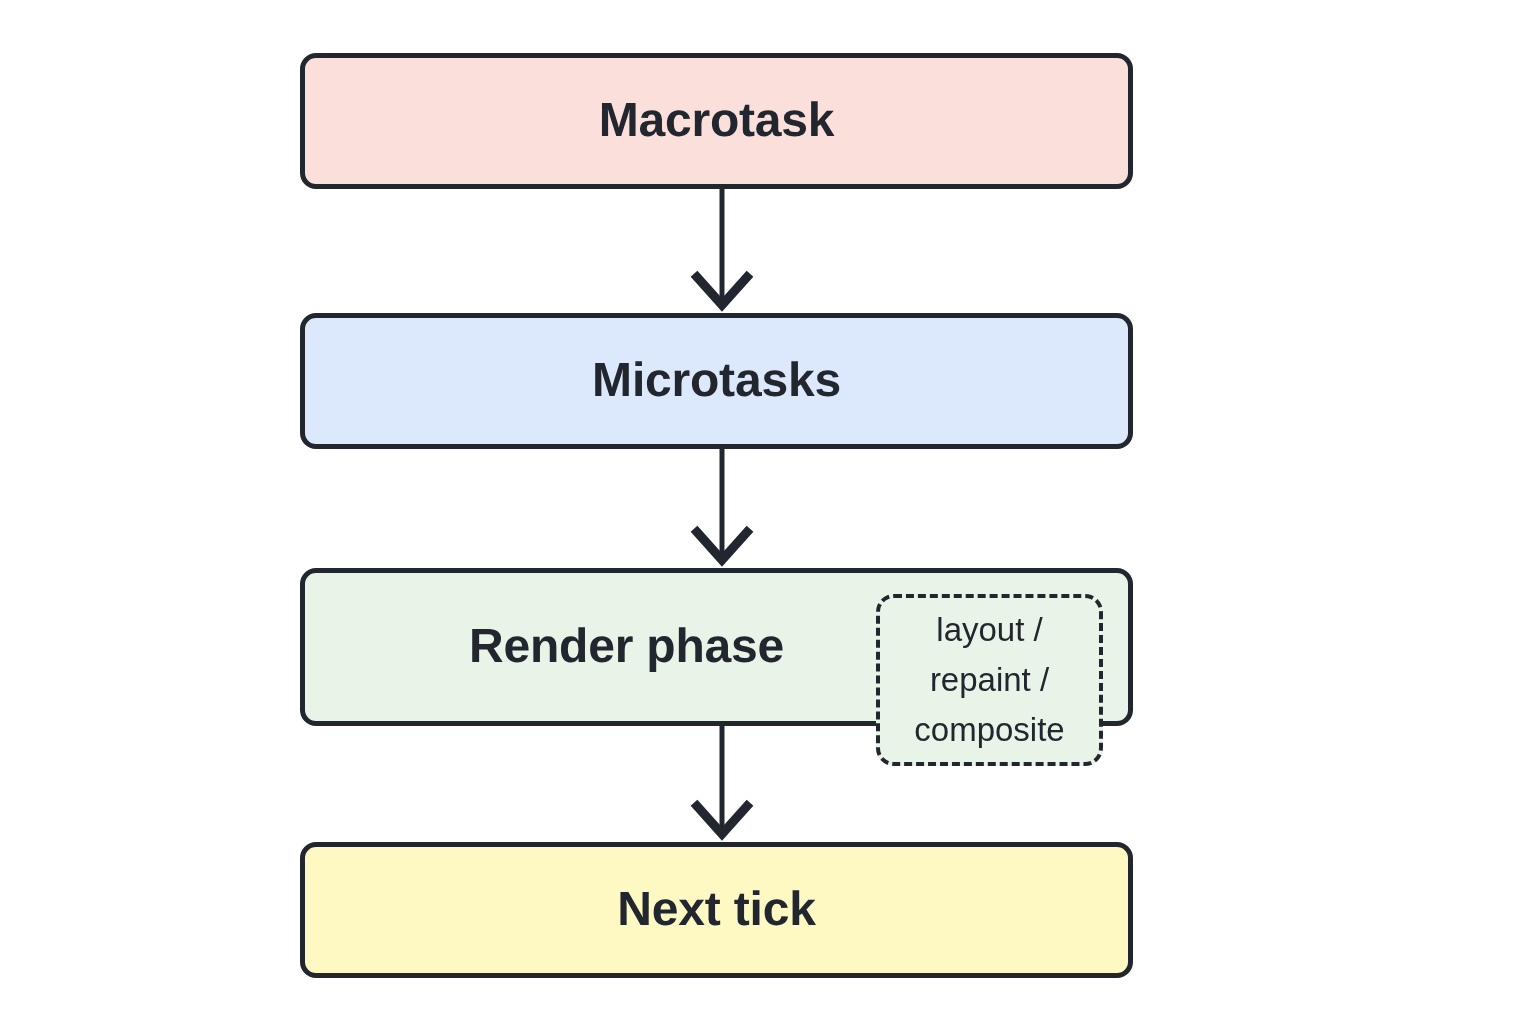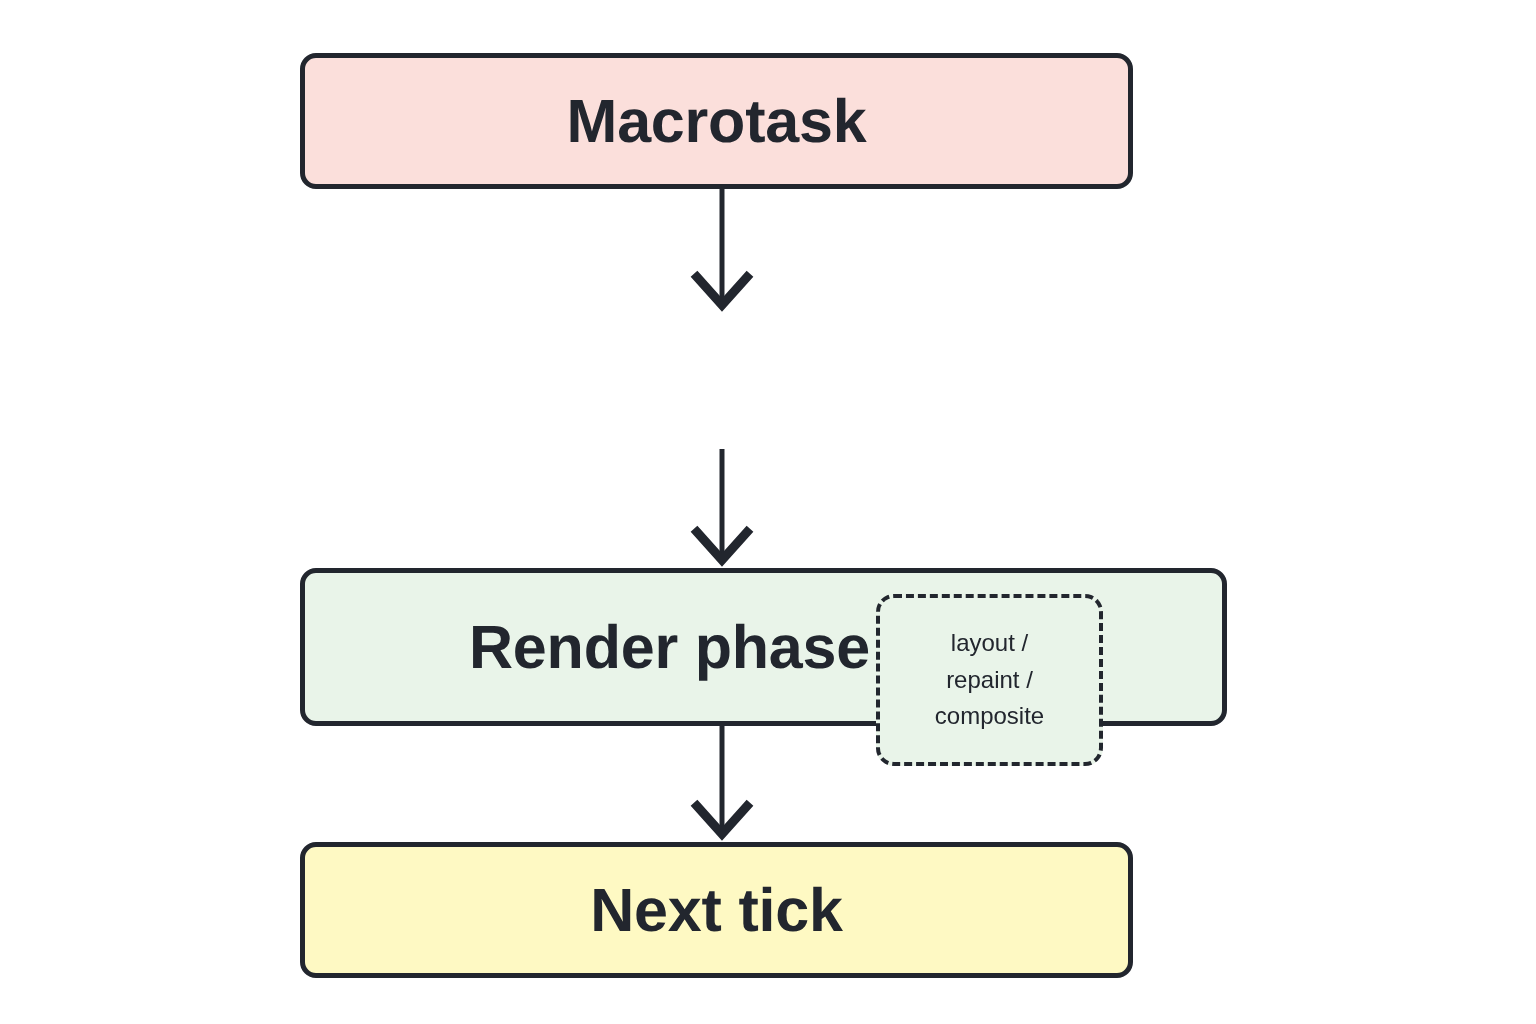--- a/index.html
+++ b/index.html
@@ -29,40 +29,40 @@
     box-sizing: border-box;
     border: 5px solid #22262e;
     border-radius: 16px;
     display: flex;
     align-items: center;
     justify-content: center;
     color: #22262e;
     letter-spacing: -0.2px;
   }
   .node-label {
-    font-size: 61px;
+    font-size: 48px;
     font-weight: 700;
     line-height: 1;
     white-space: nowrap;
     text-rendering: geometricPrecision;
   }
 
   #node-macrotask {
     left: 300px;  top: 53px;
     width: 833px; height: 136px;
     background: #fbdfdb;
   }
   #node-microtasks {
     left: 300px;  top: 313px;
     width: 833px; height: 136px;
     background: #dce8fc;
   }
   #node-render {
     left: 300px;  top: 568px;
-    width: 927px; height: 158px;
+    width: 833px; height: 158px;
     background: #e9f4e9;
   }
   #node-nexttick {
     left: 300px;  top: 842px;
     width: 833px; height: 136px;
     background: #fef9c3;
   }
 
   
   #node-render {
@@ -78,21 +78,21 @@
     box-sizing: border-box;
     border: 4px dashed #22262e;
     border-radius: 18px;
     background: #e9f4e9;
     display: flex;
     align-items: center;
     justify-content: center;
     z-index: 5;
   }
   .annotation-text {
-    font-size: 24px;
+    font-size: 33px;
     font-weight: 400;
     line-height: 1.52;
     color: #22262e;
     text-align: center;
     white-space: pre-line;
   }
 
   
   #connectors {
     position: absolute;
@@ -125,20 +125,23 @@
         <line x1="722" y1="726" x2="722" y2="836"></line>
         <polyline points="697,806 722,834 747,806" stroke-width="9" stroke-linecap="square" stroke-linejoin="miter"></polyline>
       </g>
     </g>
   </svg>
 
   <div class="node" id="node-macrotask">
     <span class="node-label">Macrotask</span>
   </div>
 
+  <div class="node" id="node-microtasks">
+    <span class="node-label">Microtasks</span>
+  </div>
 
   <div class="node" id="node-render">
     <span class="node-label">Render phase</span>
   </div>
 
   <div class="node" id="node-nexttick">
     <span class="node-label">Next tick</span>
   </div>
 
   <div id="annotation">

